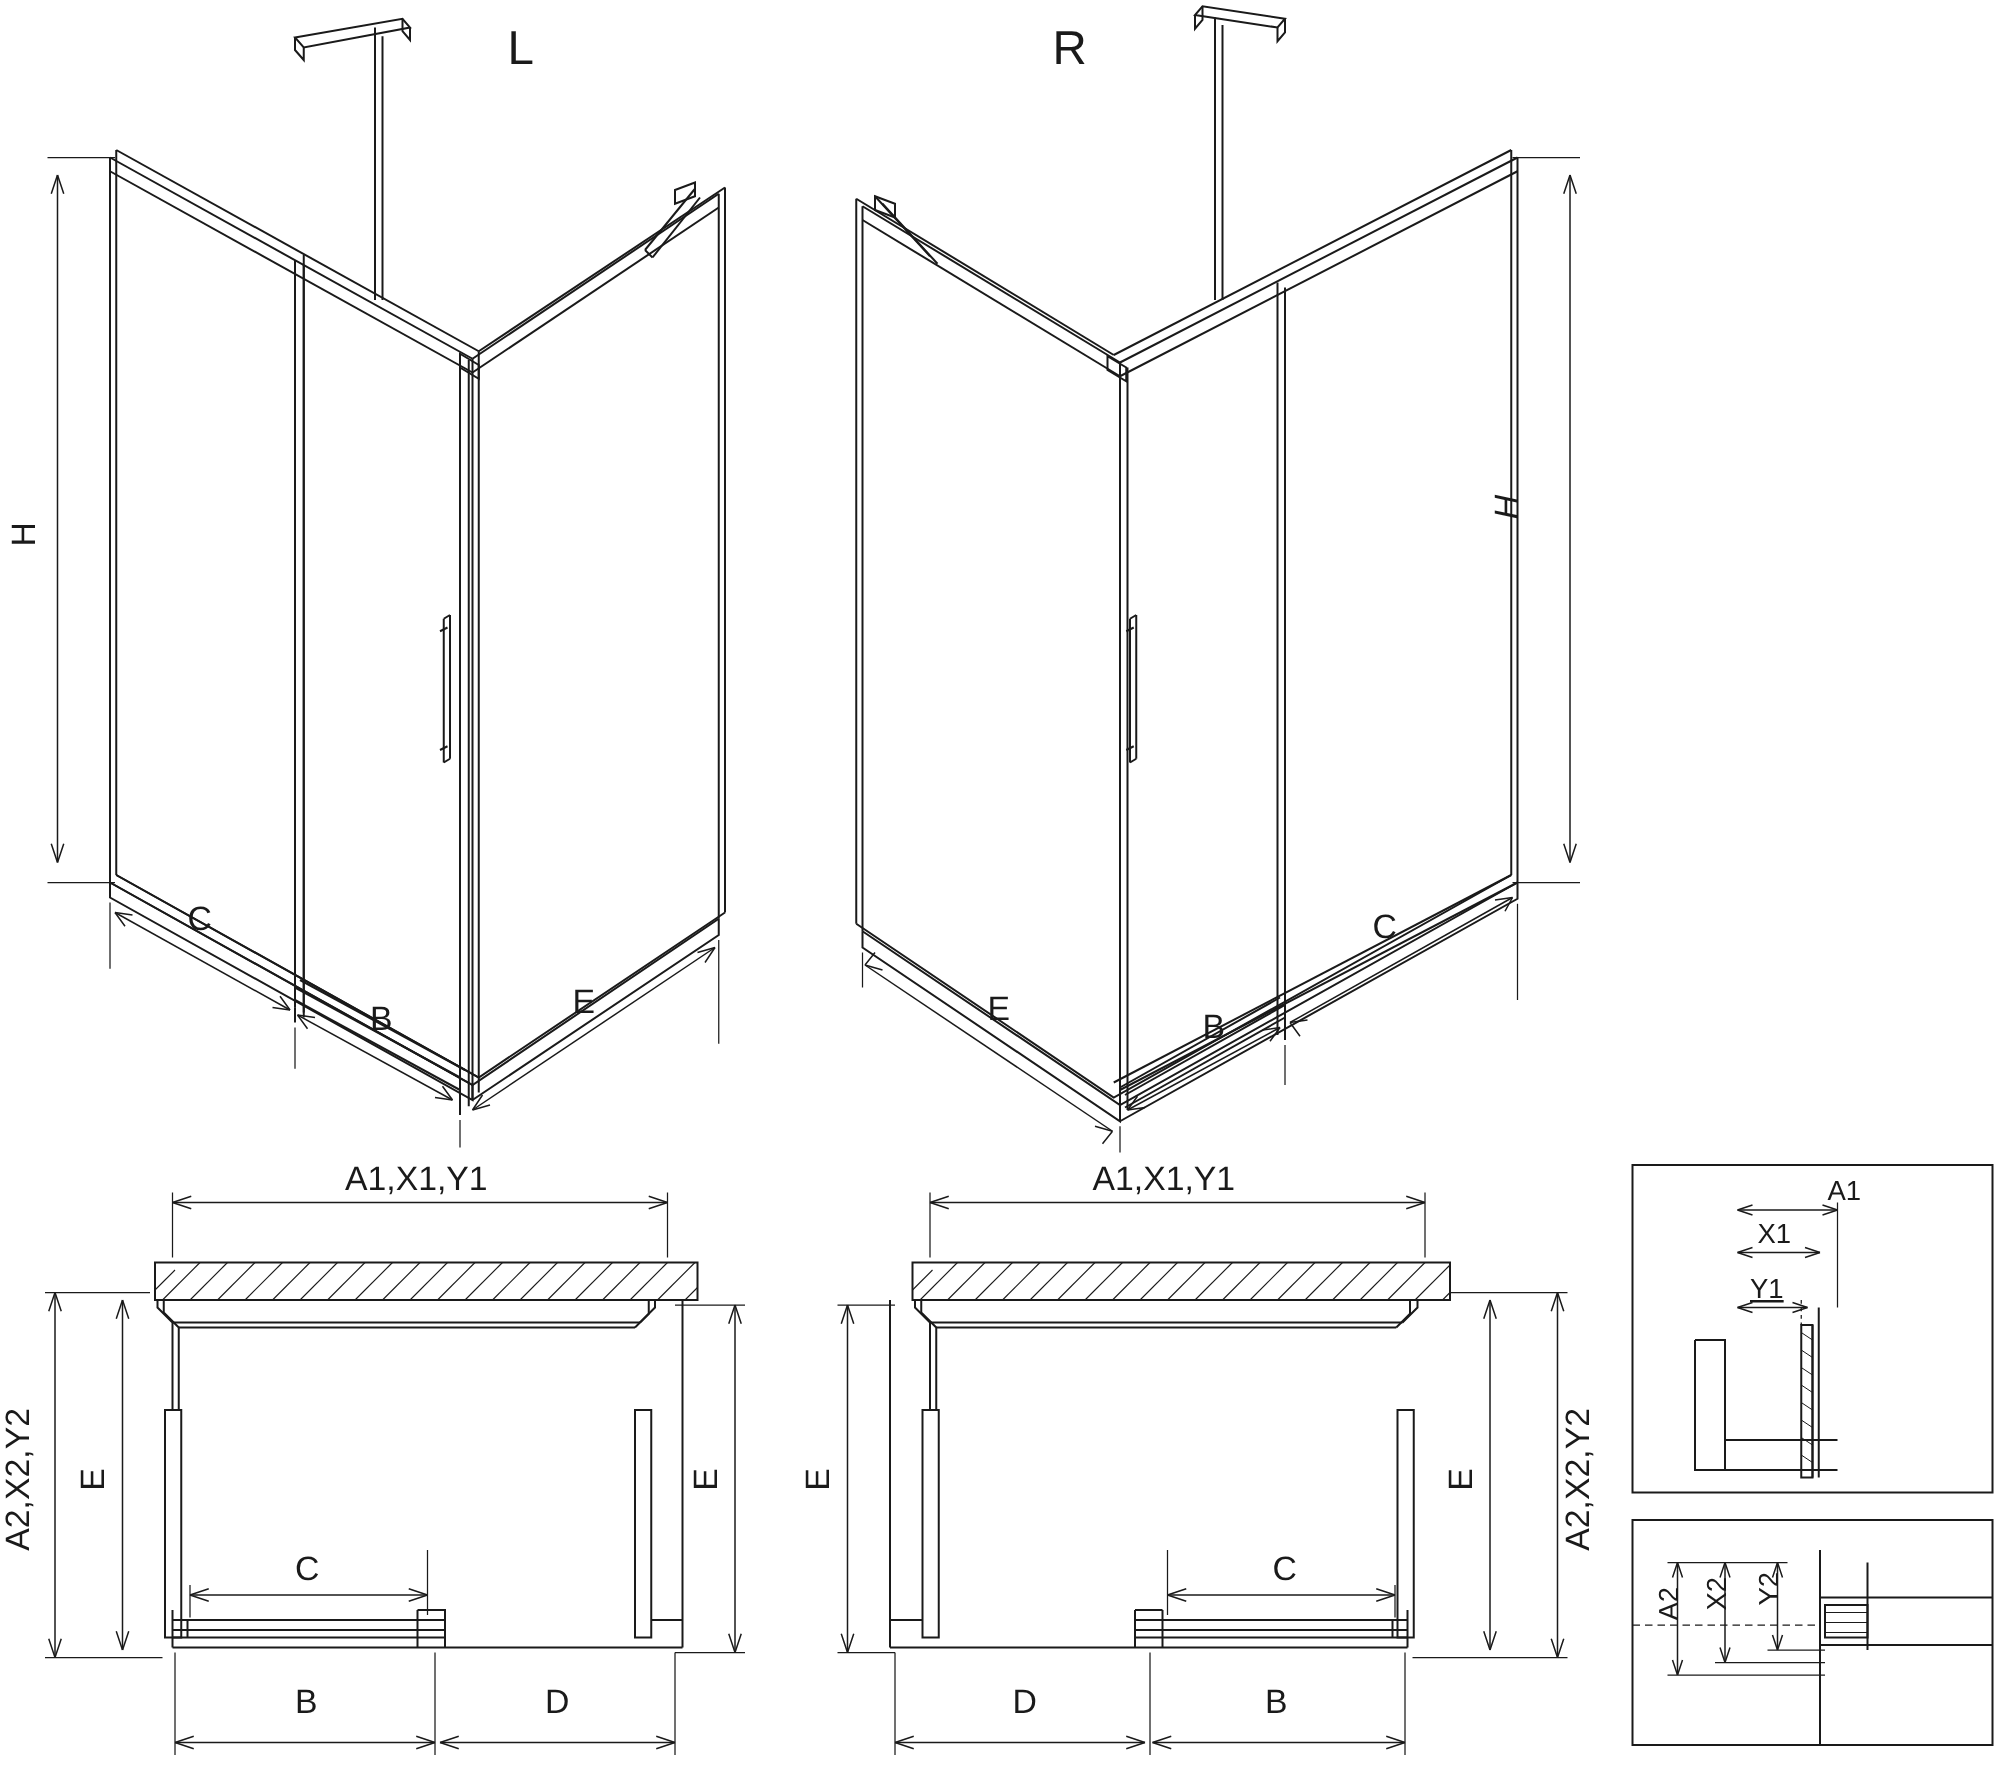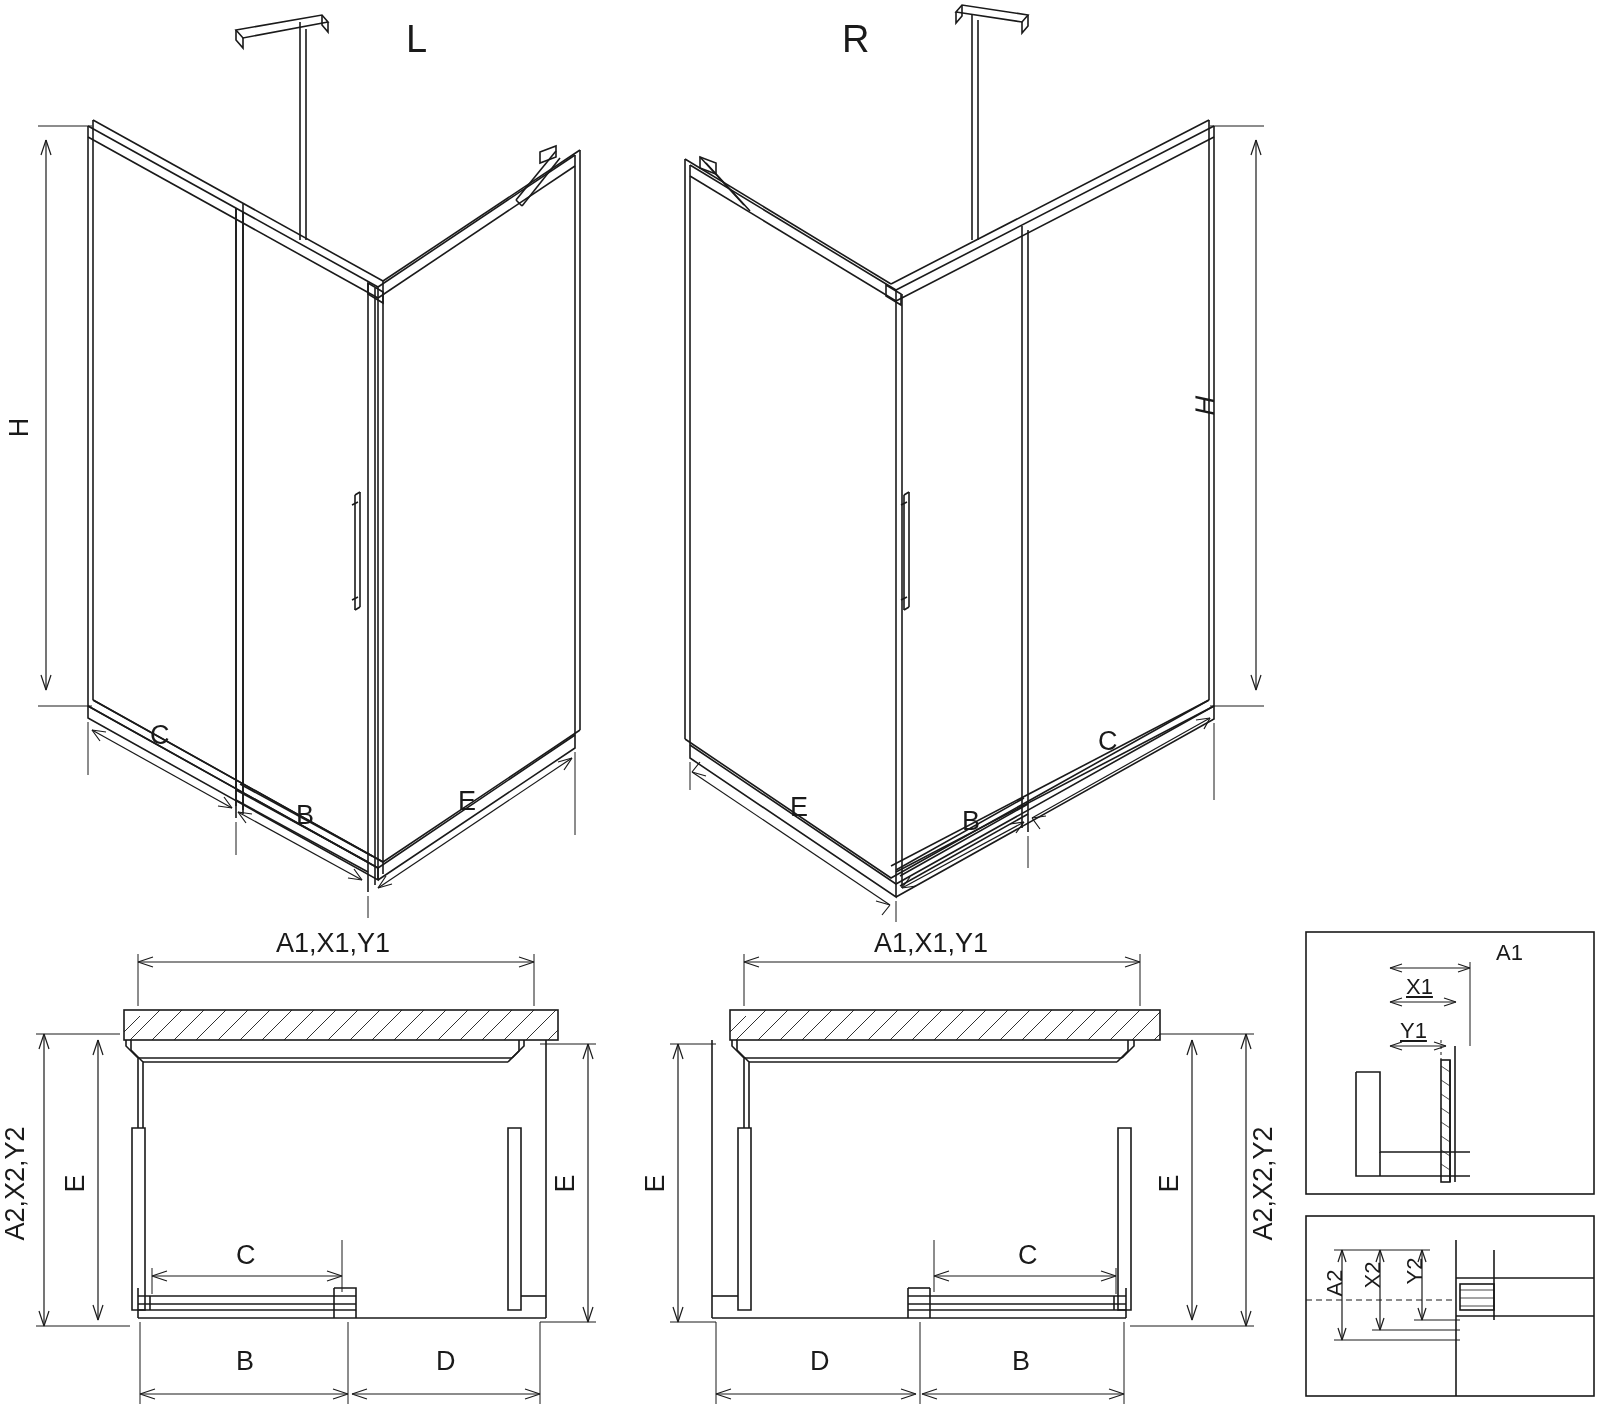--- a/index.html
+++ b/index.html
@@ -446,21 +446,21 @@
 <div class="lbl dim" style="left:436px;top:1346px;">D</div>
 
 <div class="lbl dim" style="left:874px;top:928px;">A1,X1,Y1</div>
 <div class="lbl dim rot90" style="left:1206px;top:1168px;">A2,X2,Y2</div>
 <div class="lbl dim rot90" style="left:646px;top:1168px;">E</div>
 <div class="lbl dim rot90" style="left:1160px;top:1168px;">E</div>
 <div class="lbl dim" style="left:1018px;top:1240px;">C</div>
 <div class="lbl dim" style="left:810px;top:1346px;">D</div>
 <div class="lbl dim" style="left:1012px;top:1346px;">B</div>
 
-<div class="lbl dimsm" style="left:1496px;top:940px;">A1</div>
-<div class="lbl dimsm" style="left:1406px;top:974px;text-decoration:underline;">X1</div>
+<div class="lbl dimsm" style="left:1462px;top:940px;">A1</div>
+<div class="lbl dimsm" style="left:1406px;top:974px;">X1</div>
 <div class="lbl dimsm" style="left:1400px;top:1018px;text-decoration:underline;">Y1</div>
 
 <div class="lbl dimsm rot90" style="left:1322px;top:1270px;">A2</div>
 <div class="lbl dimsm rot90" style="left:1360px;top:1262px;">X2</div>
 <div class="lbl dimsm rot90" style="left:1402px;top:1258px;">Y2</div>
 
 </div>
 
 </body></html>

